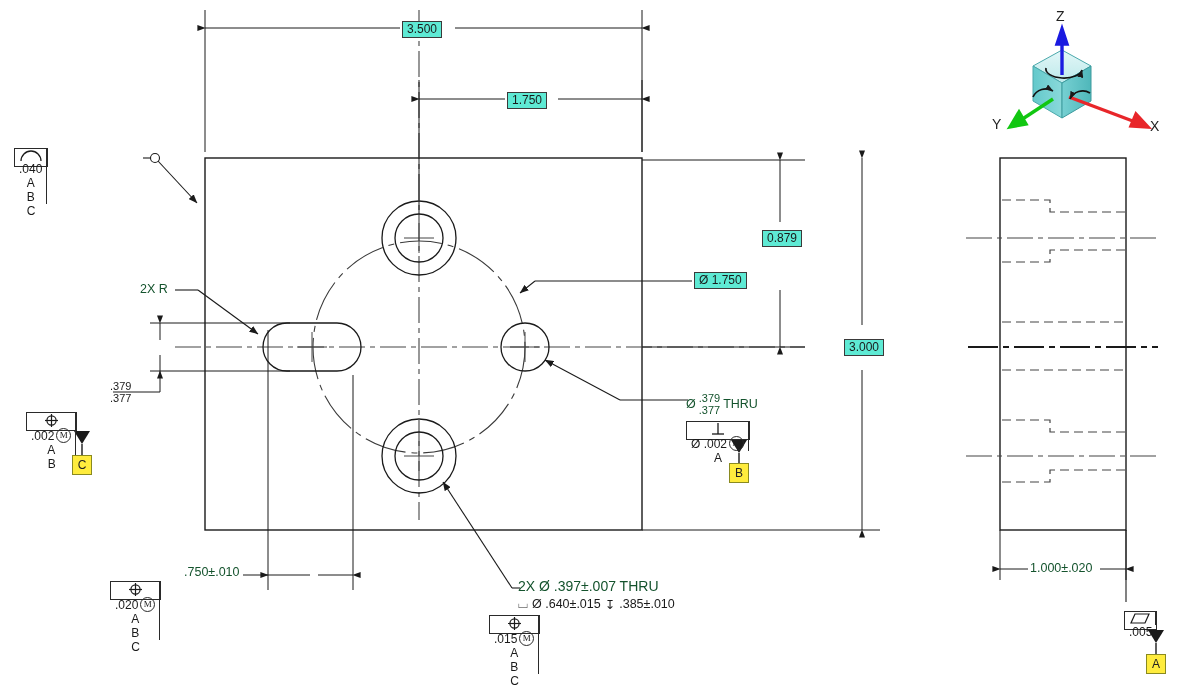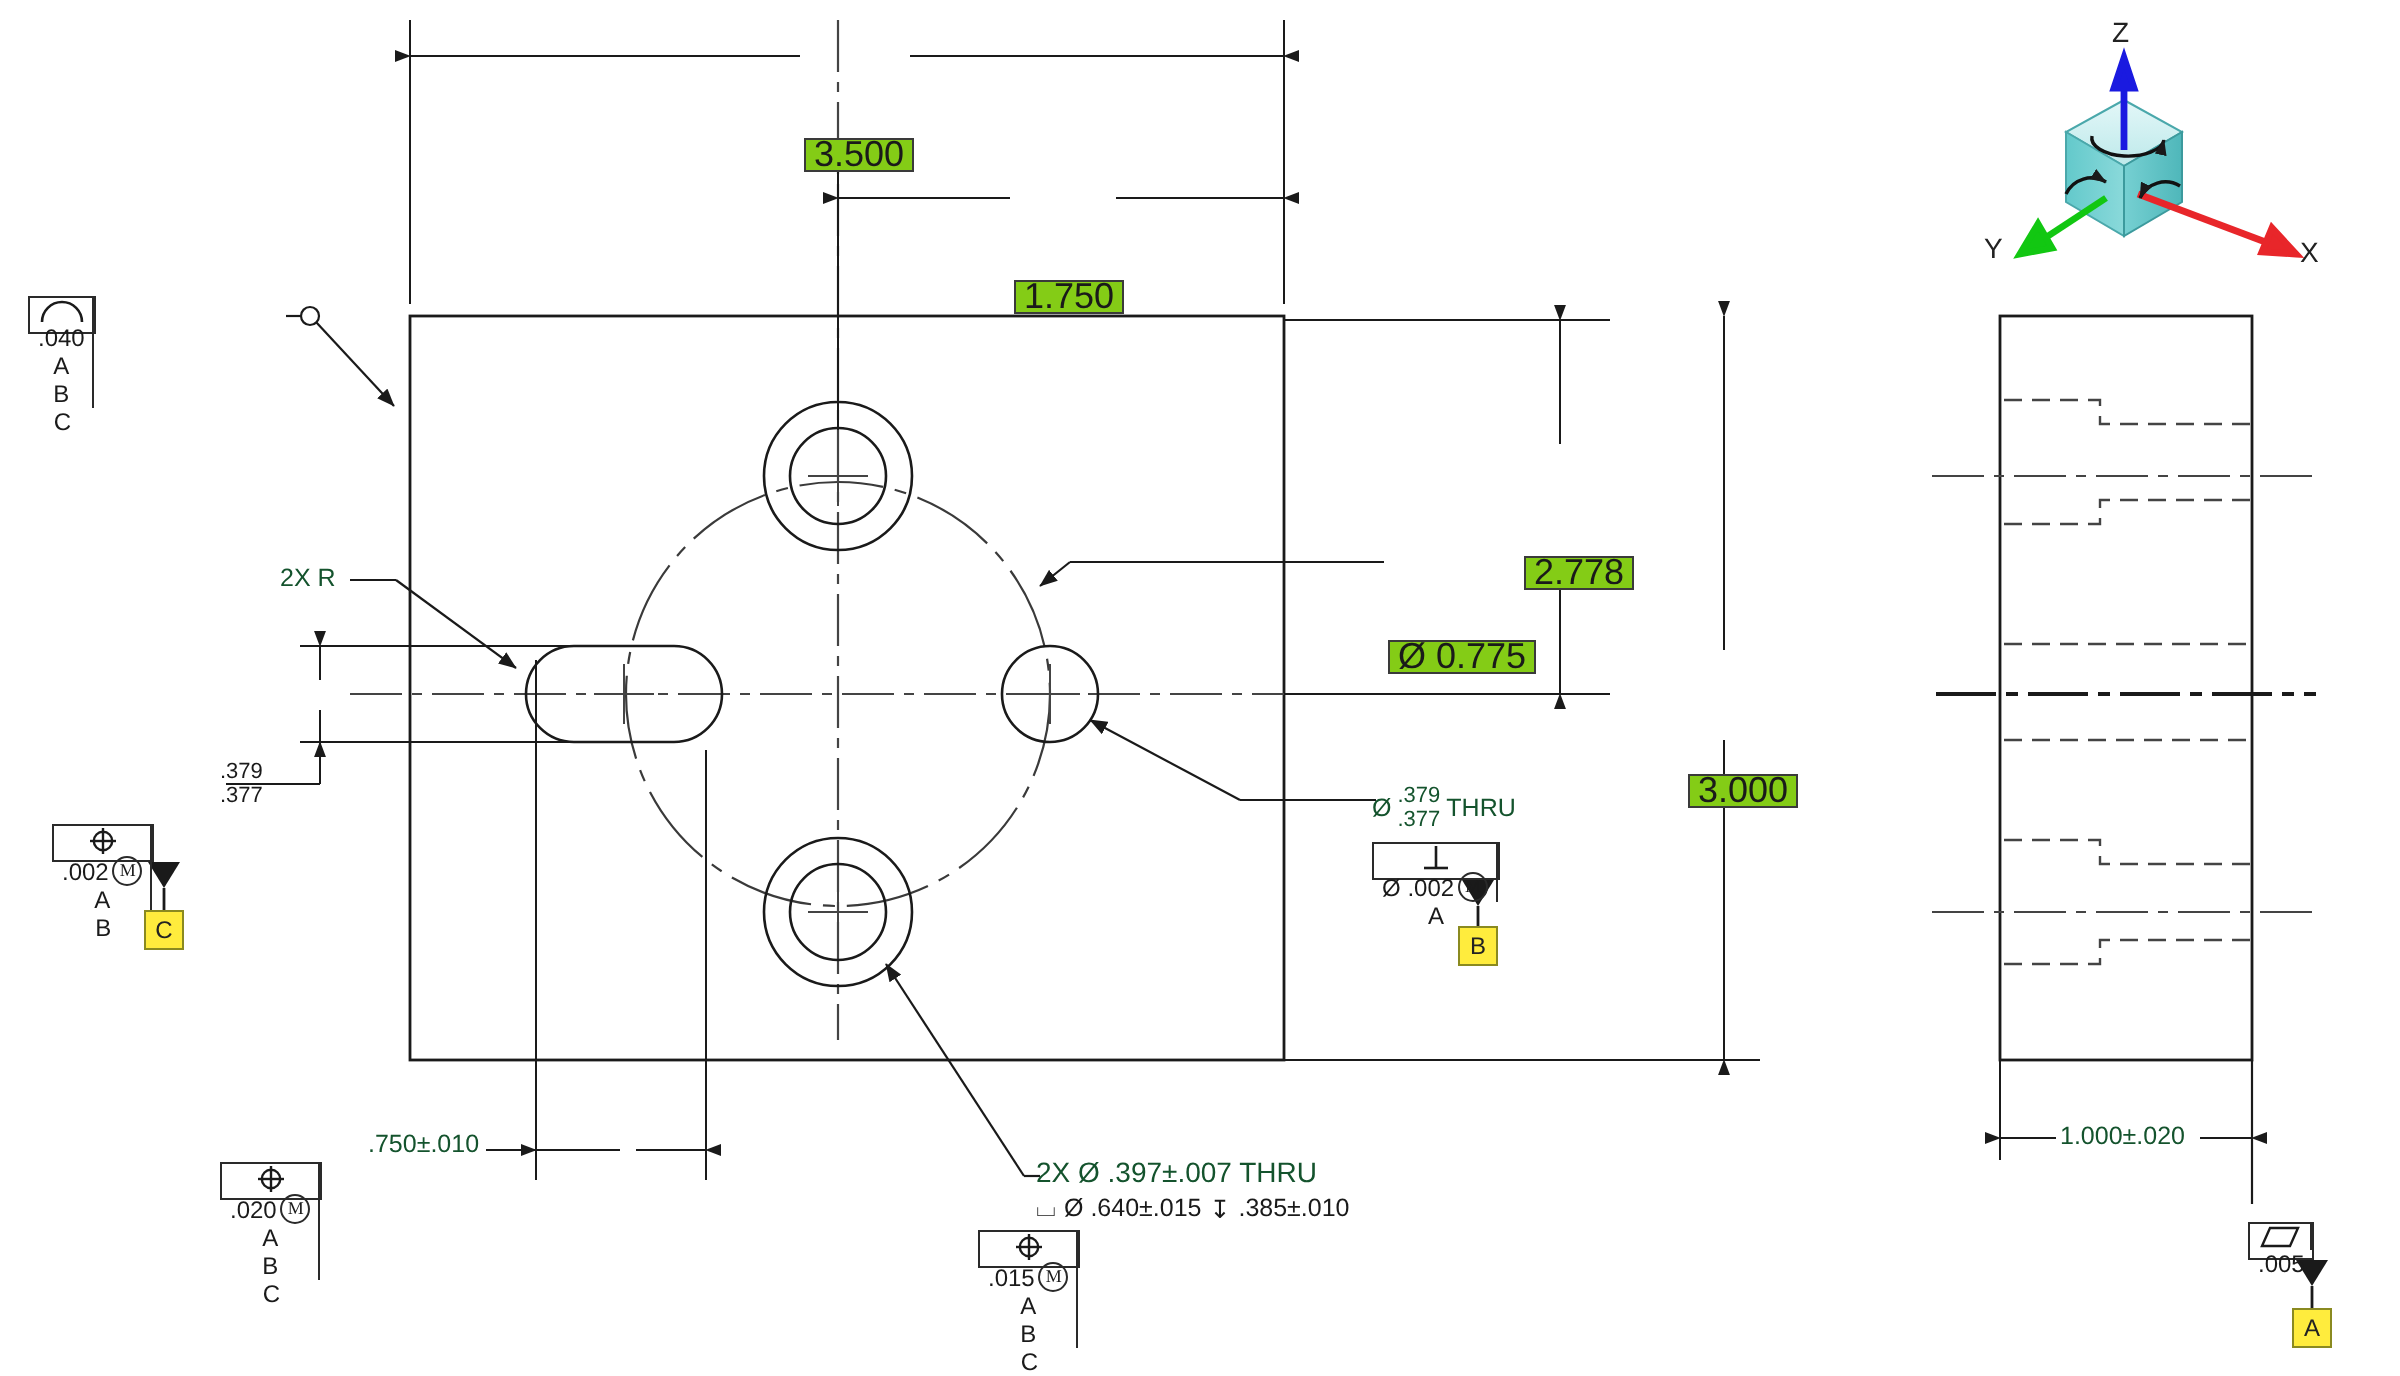--- a/index.html
+++ b/index.html
@@ -16,22 +16,22 @@
   .fcf .cell:last-child{border-right:none;}
   .fcf .cell.sym{padding:0 3px;}
   .mc{display:inline-flex;align-items:center;justify-content:center;
       width:13px;height:13px;border:1.2px solid #2a2a2a;border-radius:50%;
       font-size:9px;line-height:1;margin-left:2px;font-family:"Liberation Serif",serif;}
   
   .datum{position:absolute;width:20px;height:20px;background:#ffec3d;
      border:1px solid #8a8a20;display:flex;align-items:center;justify-content:center;
      font-size:12px;color:#222;box-sizing:border-box;}
   
-  .basicbox{position:absolute;border:1px solid #3a3a3a;background:#84cc16;
-     padding:1px 4px;font-size:18px;line-height:13px;box-sizing:border-box;margin-top:48px;}
+  .basicbox{position:absolute;border:1px solid #3a3a3a;background:#5eead4;
+     padding:1px 4px;font-size:12px;line-height:13px;box-sizing:border-box;}
   
   .stack{position:absolute;font-size:11px;line-height:11.5px;text-align:left;}
   .frac{display:inline-block;text-align:left;vertical-align:middle;font-size:11px;line-height:11.5px;}
   .axislabel{position:absolute;font-size:14px;color:#222;}
 </style>
 </head>
 <body>
 
 <div id="root">
 
@@ -237,25 +237,25 @@
       <path d="M1046,68 A18,9 0 0 0 1082,70" marker-end="url(#arrS)"></path>
       <path d="M1033,97 A14,14 0 0 1 1053,91" marker-end="url(#arrS)"></path>
       <path d="M1090,93 A14,14 0 0 0 1070,99" marker-end="url(#arrS)"></path>
     </g>
   </svg>
 
   <div class="basicbox" style="left:402px;top:21px;">3.500</div>
 
   <div class="basicbox" style="left:507px;top:92px;">1.750</div>
 
-  <div class="basicbox" style="left:762px;top:230px;">2.778</div>
+  <div class="basicbox" style="left:762px;top:230px;">0.879</div>
 
   <div class="basicbox" style="left:844px;top:339px;">3.000</div>
 
-  <div class="basicbox" style="left:694px;top:272px;">Ø 0.775</div>
+  <div class="basicbox" style="left:694px;top:272px;">Ø 1.750</div>
 
   <div class="txt" style="left:1030px;top:562px;">1.000±.020</div>
 
   <div class="txt" style="left:184px;top:566px;">.750±.010</div>
 
   <div class="txt" style="left:140px;top:283px;">2X R</div>
 
   <div class="stack" style="left:110px;top:381px;">
     <div>.379</div>
     <div>.377</div>

